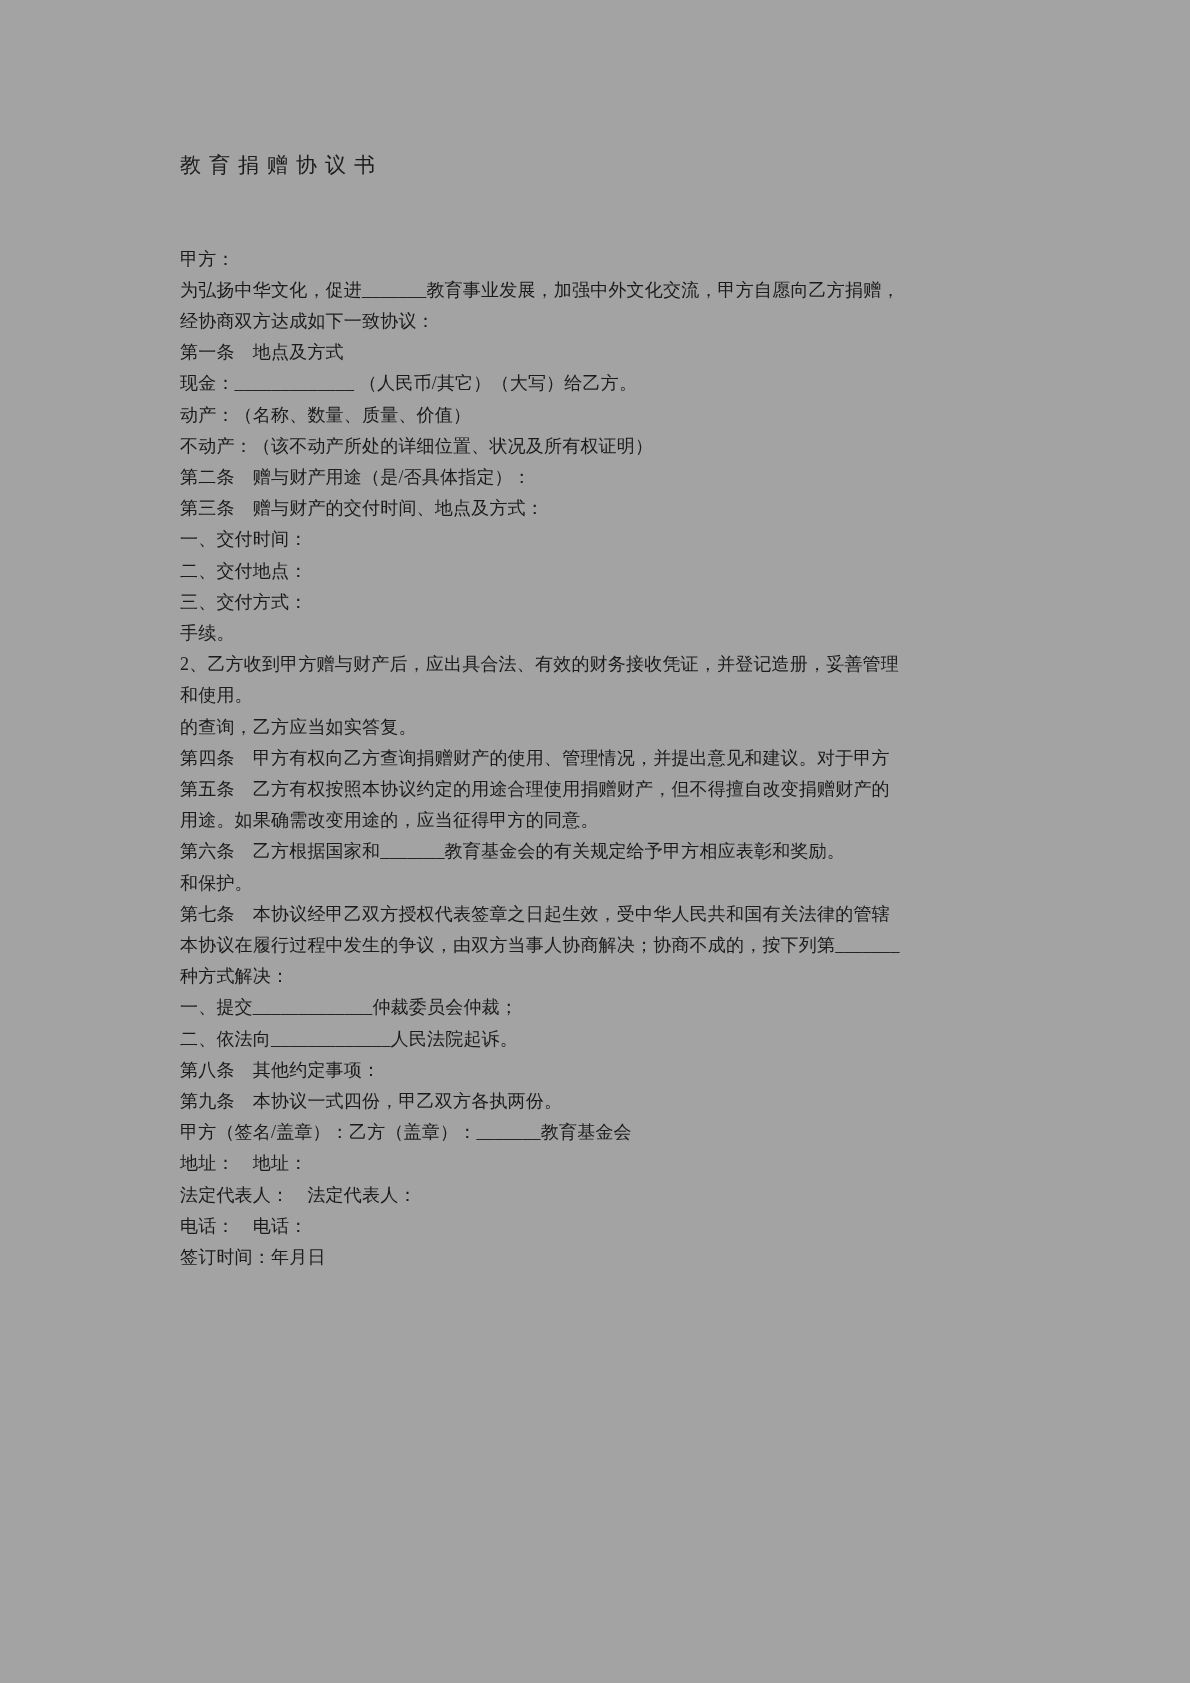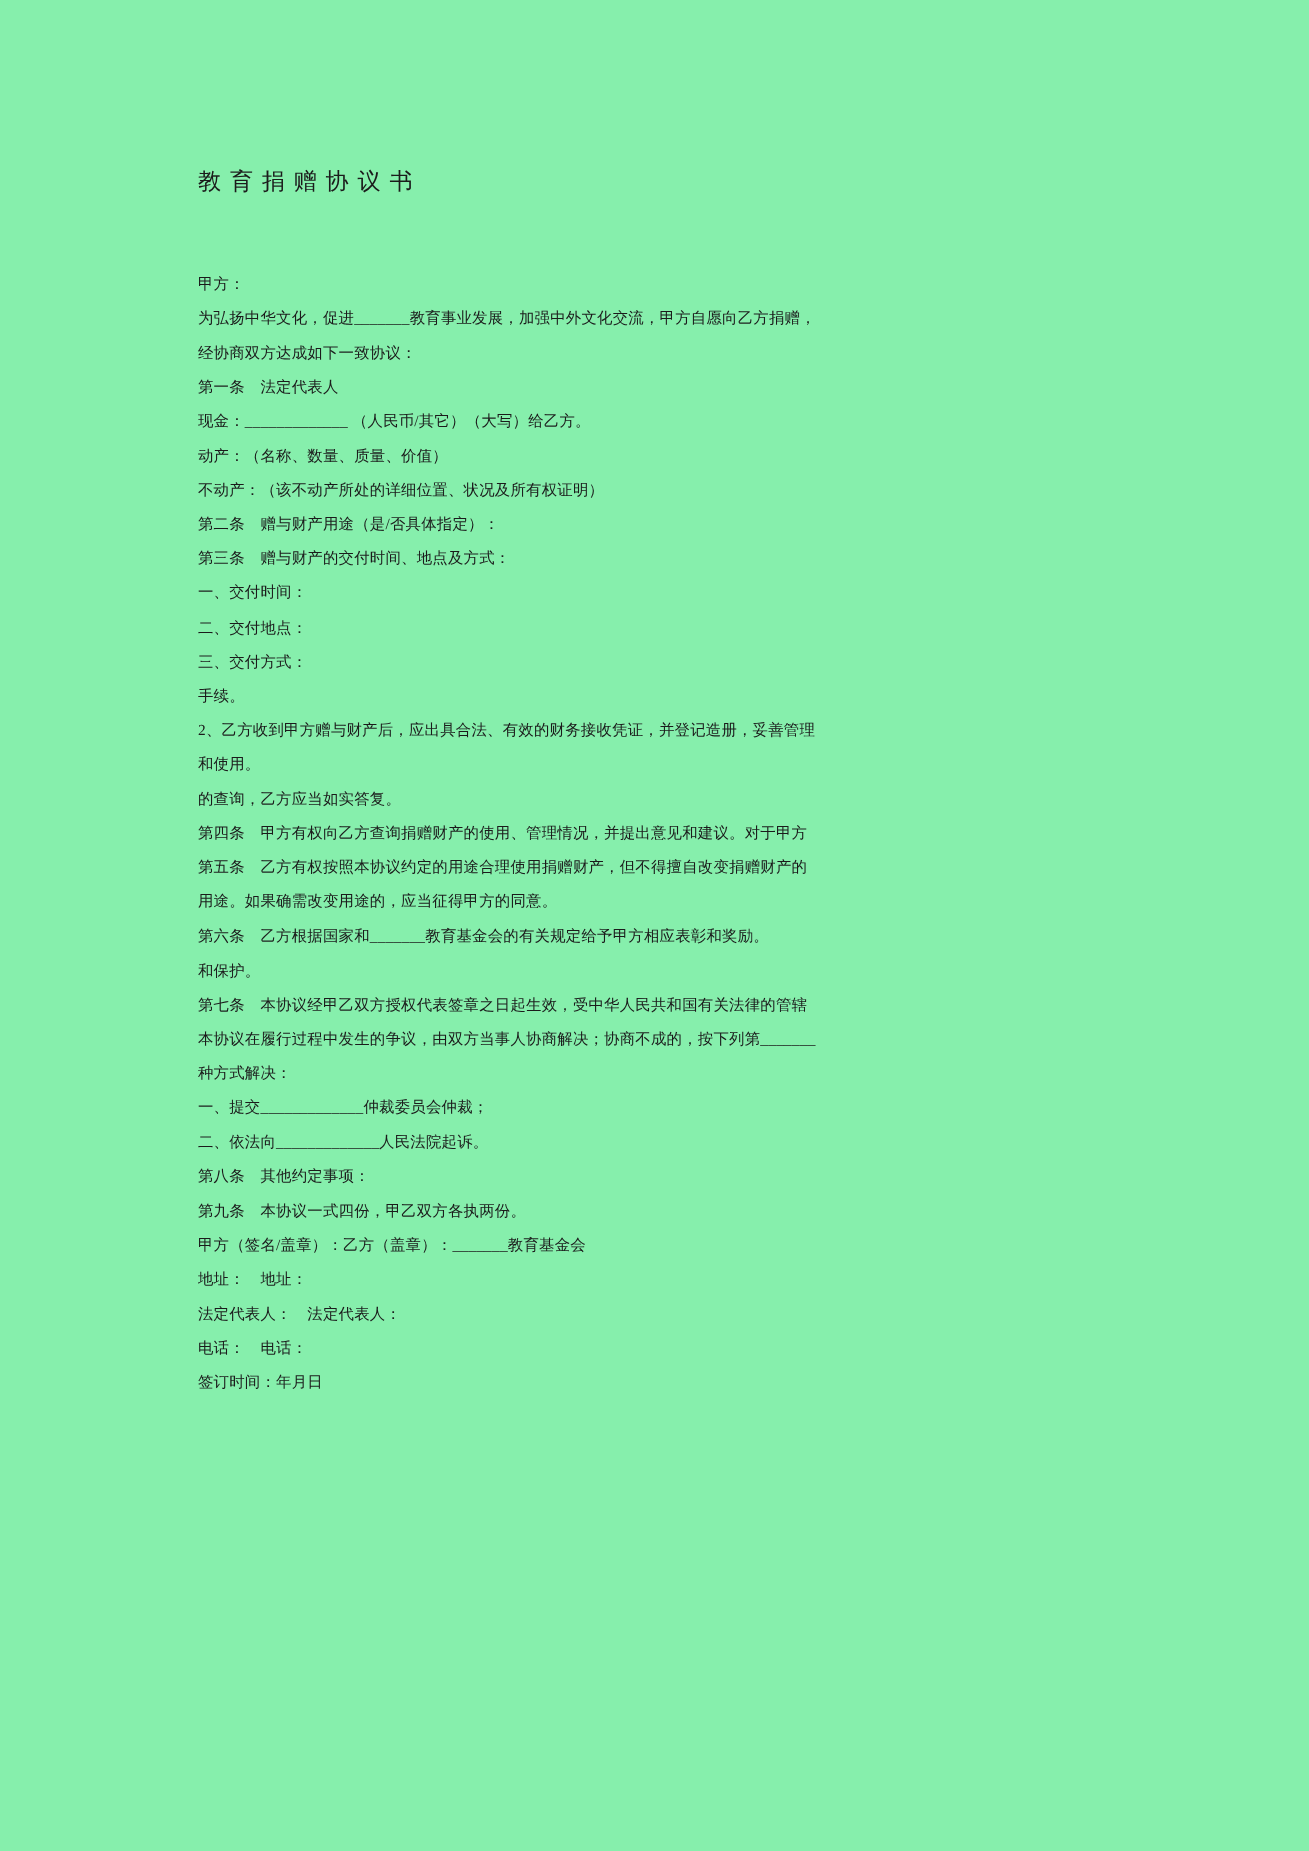--- a/index.html
+++ b/index.html
@@ -4,58 +4,58 @@
 <style>
   html, body {
     margin: 0;
     padding: 0;
     background: #ffffff;
   }
   .page {
     position: relative;
     width: 1190px;
     height: 1683px;
-    background: #86efac;
+    background: #a3a3a3;
     overflow: hidden;
     font-family: "Liberation Serif", "DejaVu Serif", serif;
     color: #1b1b1b;
   }
   .content {
     position: absolute;
     left: 180px;
     top: 150px;
     width: 860px;
   }
   .doc-title {
     font-size: 21px;
     line-height: 31.2px;
     letter-spacing: 8px;
     white-space: pre-wrap;
   }
   .line {
-    font-size: 14px;
+    font-size: 18px;
     line-height: 31.2px;
     min-height: 31.2px;
     white-space: pre-wrap;
     letter-spacing: 0.2px;
   }
 </style>
 </head>
 <body>
 
 <div class="page">
   <div class="content">
     <div class="doc-title">教育捐赠协议书</div>
     <div>
         <div class="line"></div>
         <div class="line"></div>
         <div class="line">甲方：</div>
         <div class="line">为弘扬中华文化，促进_______教育事业发展，加强中外文化交流，甲方自愿向乙方捐赠，</div>
         <div class="line">经协商双方达成如下一致协议：</div>
-        <div class="line">第一条　法定代表人</div>
+        <div class="line">第一条　地点及方式</div>
         <div class="line">现金：_____________ （人民币/其它）（大写）给乙方。</div>
         <div class="line">动产：（名称、数量、质量、价值）</div>
         <div class="line">不动产：（该不动产所处的详细位置、状况及所有权证明）</div>
         <div class="line">第二条　赠与财产用途（是/否具体指定）：</div>
         <div class="line">第三条　赠与财产的交付时间、地点及方式：</div>
         <div class="line">一、交付时间：</div>
         <div class="line">二、交付地点：</div>
         <div class="line">三、交付方式：</div>
         <div class="line">手续。</div>
         <div class="line">2、乙方收到甲方赠与财产后，应出具合法、有效的财务接收凭证，并登记造册，妥善管理</div>

